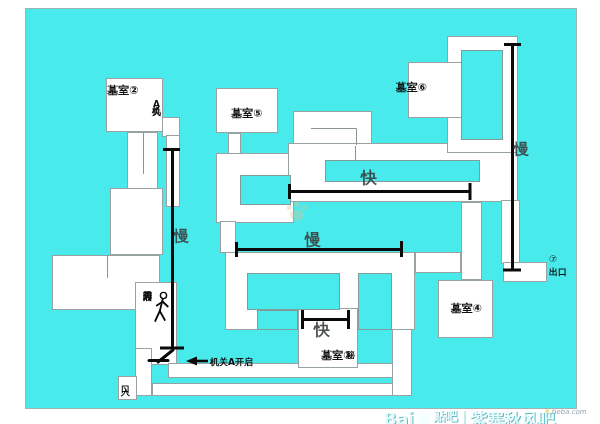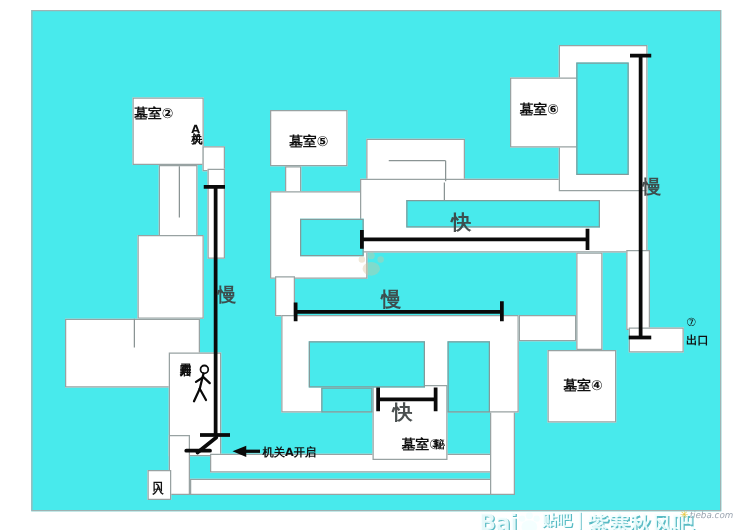--- a/index.html
+++ b/index.html
@@ -133,21 +133,21 @@
       <line x1="162.2" y1="302" x2="156.8" y2="305.5"></line>
       <line x1="159.8" y1="311" x2="155.2" y2="321"></line>
       <line x1="159.8" y1="311" x2="164.8" y2="320"></line>
     </g>
   </svg>
 
   <div class="room-label" style="left:106px;top:83px;width:34px">墓室②</div>
   <div class="room-label" style="left:310px;top:348px;width:54px">墓室③</div>
   <div class="room-label" style="left:438px;top:301px;width:57px">墓室④</div>
   <div class="room-label" style="left:216px;top:106px;width:62px">墓室⑤</div>
-  <div class="room-label" style="left:404px;top:80px;width:55px">墓室⑥</div>
+  <div class="room-label" style="left:384px;top:80px;width:55px">墓室⑥</div>
 
   <div class="small-label vt" style="left:151px;top:99px;height:36px">机关A</div>
   <div class="small-label vt" style="left:142px;top:284px;height:48px">开启刀刃阵</div>
   <div class="small-label" style="left:210px;top:356px">机关A开启</div>
   <div class="small-label vt" style="left:120px;top:379px;height:22px">入口</div>
   <div class="small-label" style="left:549px;top:266px">出口</div>
   <div class="small-label" style="left:549px;top:254px;font-weight:normal">⑦</div>
   <div class="small-label vt" style="left:345px;top:343px;height:22px;font-weight:normal">秘籍</div>
 
   <div class="speed sm" style="left:174px;top:227px">慢</div>

